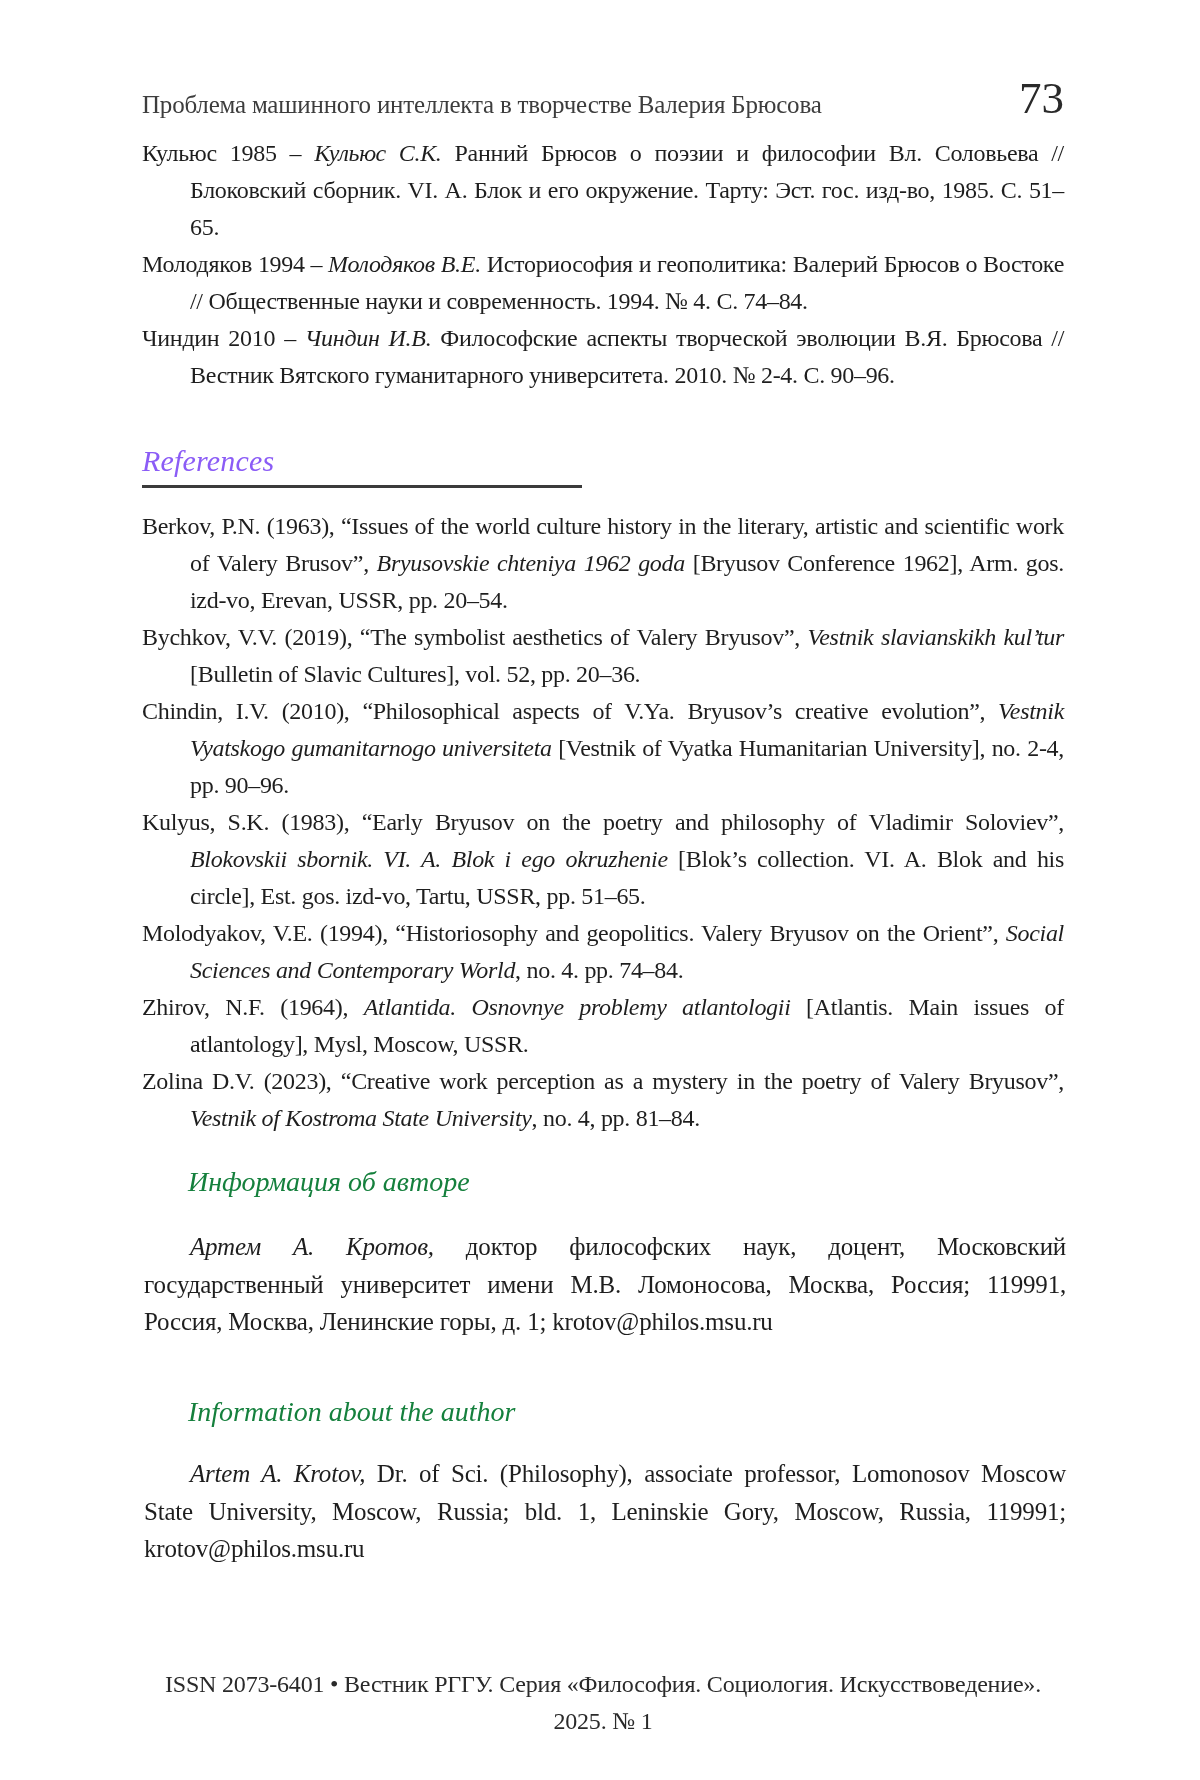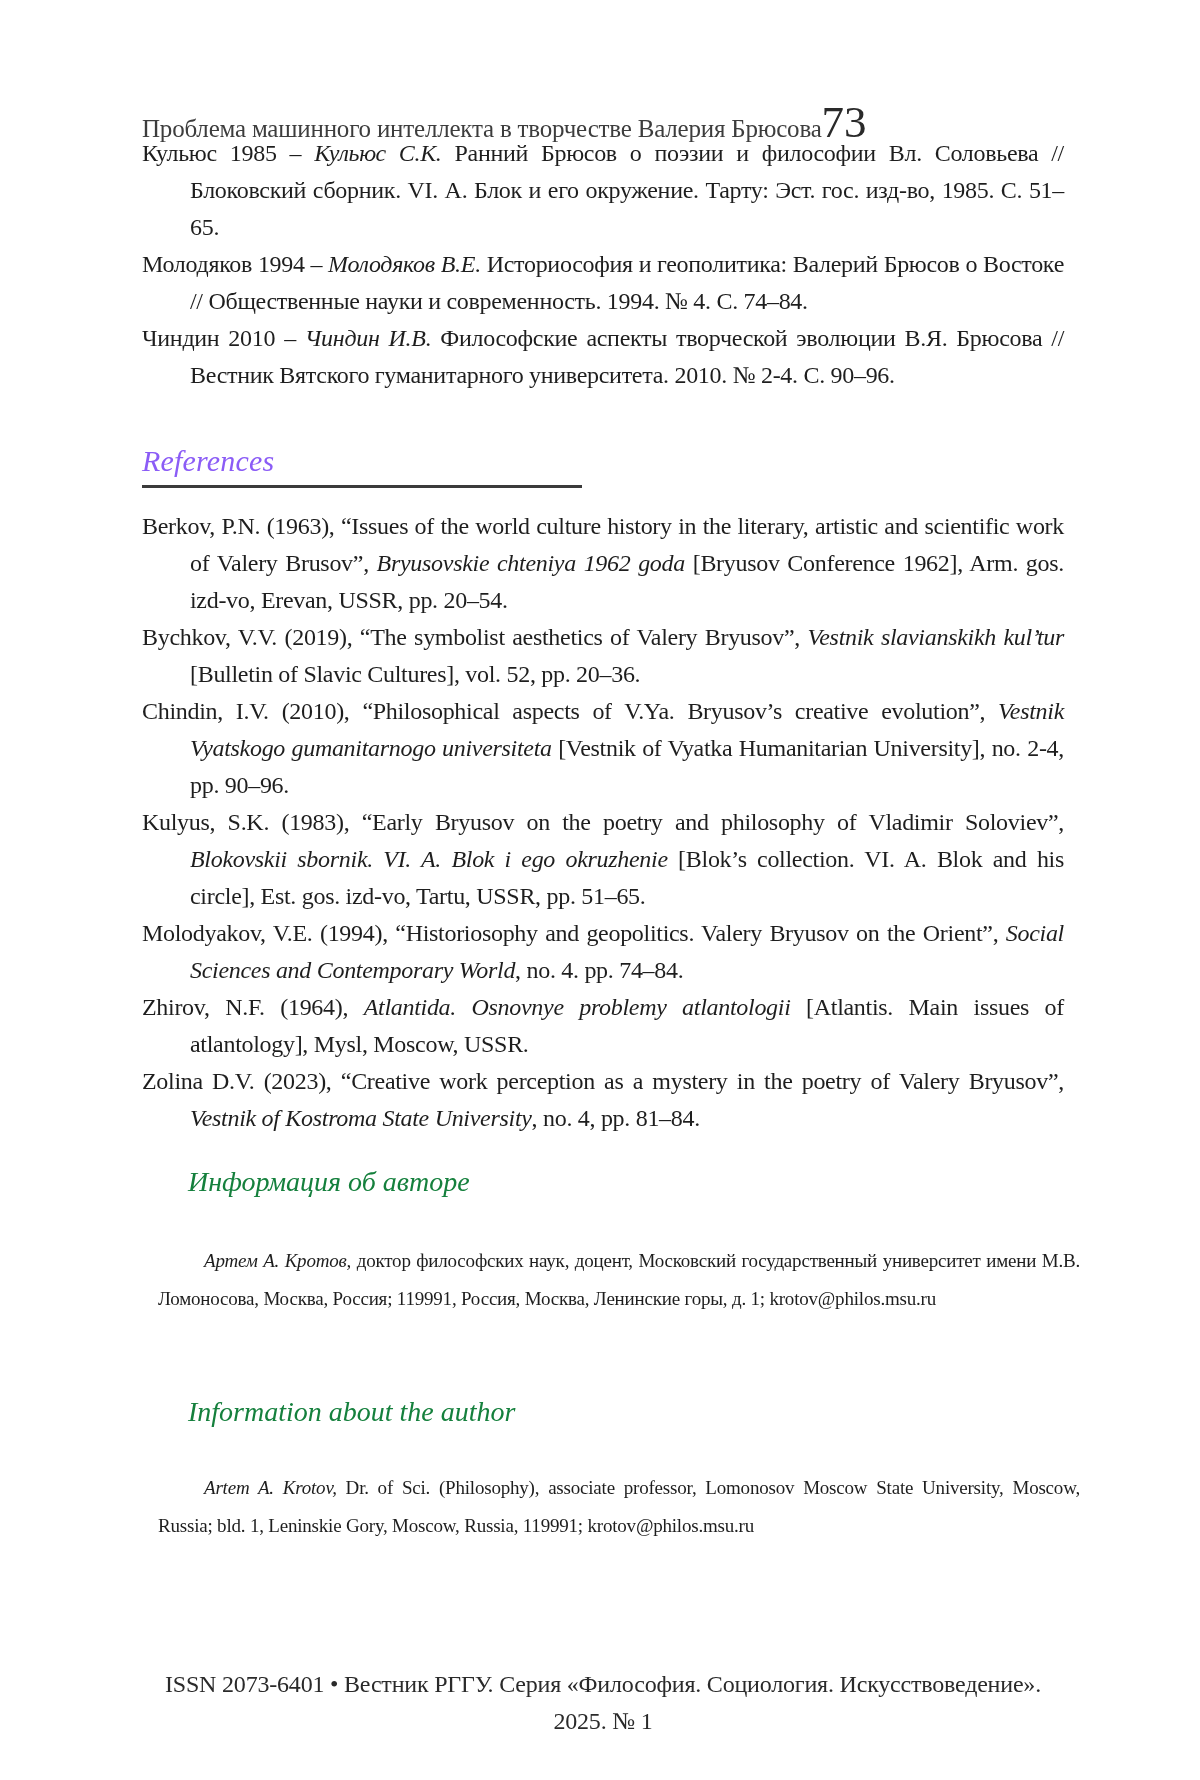--- a/index.html
+++ b/index.html
@@ -17,22 +17,23 @@
   }
   .block {
     position: absolute;
     left: 142px;
     width: 922px;
   }
   em { font-style: italic; }
 
   
   .running-header {
-    top: 96px;
+    top: 72px;
     display: flex;
+    justify-content: space-between;
     align-items: baseline;
   }
   .rh-title {
     font-size: 25px;
     color: #3d3d3d;
     letter-spacing: -0.2px;
   }
   .rh-page {
     font-size: 45px;
     color: #2a2a2a;
@@ -72,24 +73,24 @@
     margin: 0;
     padding-left: 46px;
     font-style: italic;
     font-weight: normal;
     font-size: 28px;
     color: #15803d;
   }
   .info-heading-ru { top: 1166px; }
   .info-heading-en { top: 1396px; }
   .info-para {
-    margin: 16px;
+    margin: 2px;
     text-indent: 46px;
     text-align: justify;
-    font-size: 19px;
+    font-size: 25px;
     line-height: 37.5px;
     letter-spacing: -0.2px;
   }
   .info-para-ru { top: 1226px; }
   .info-para-en { top: 1453px; }
 
   
   .footer {
     top: 1666px;
     text-align: center;

